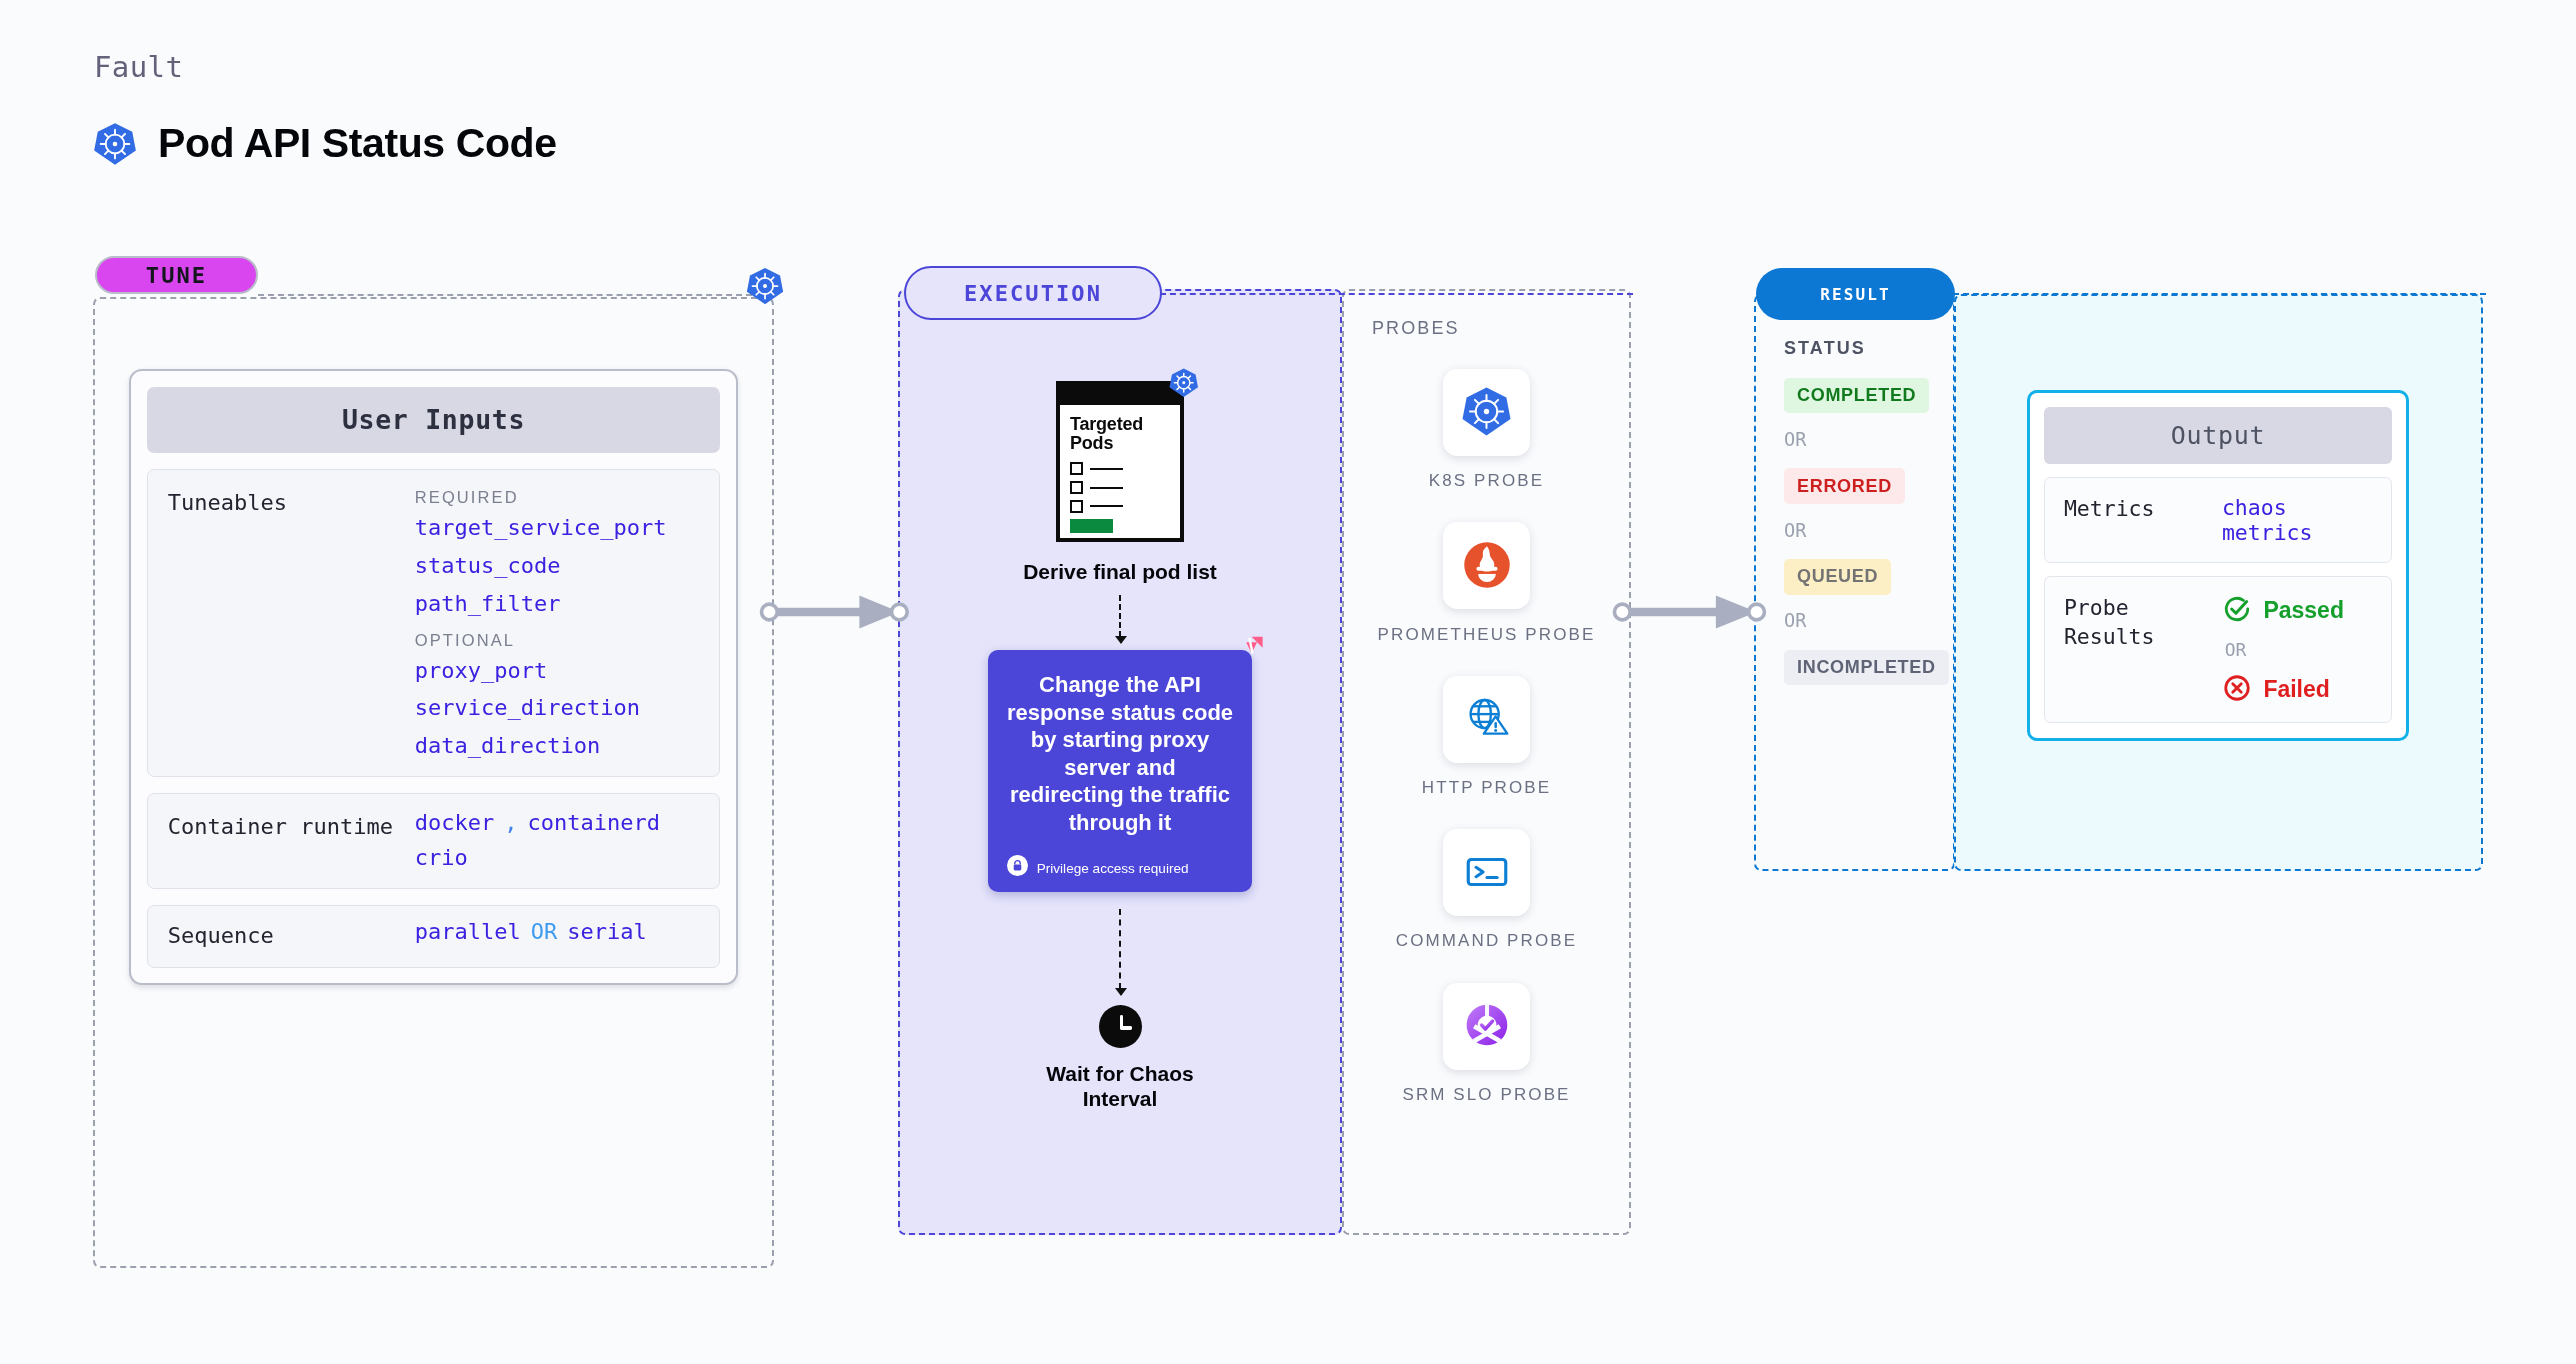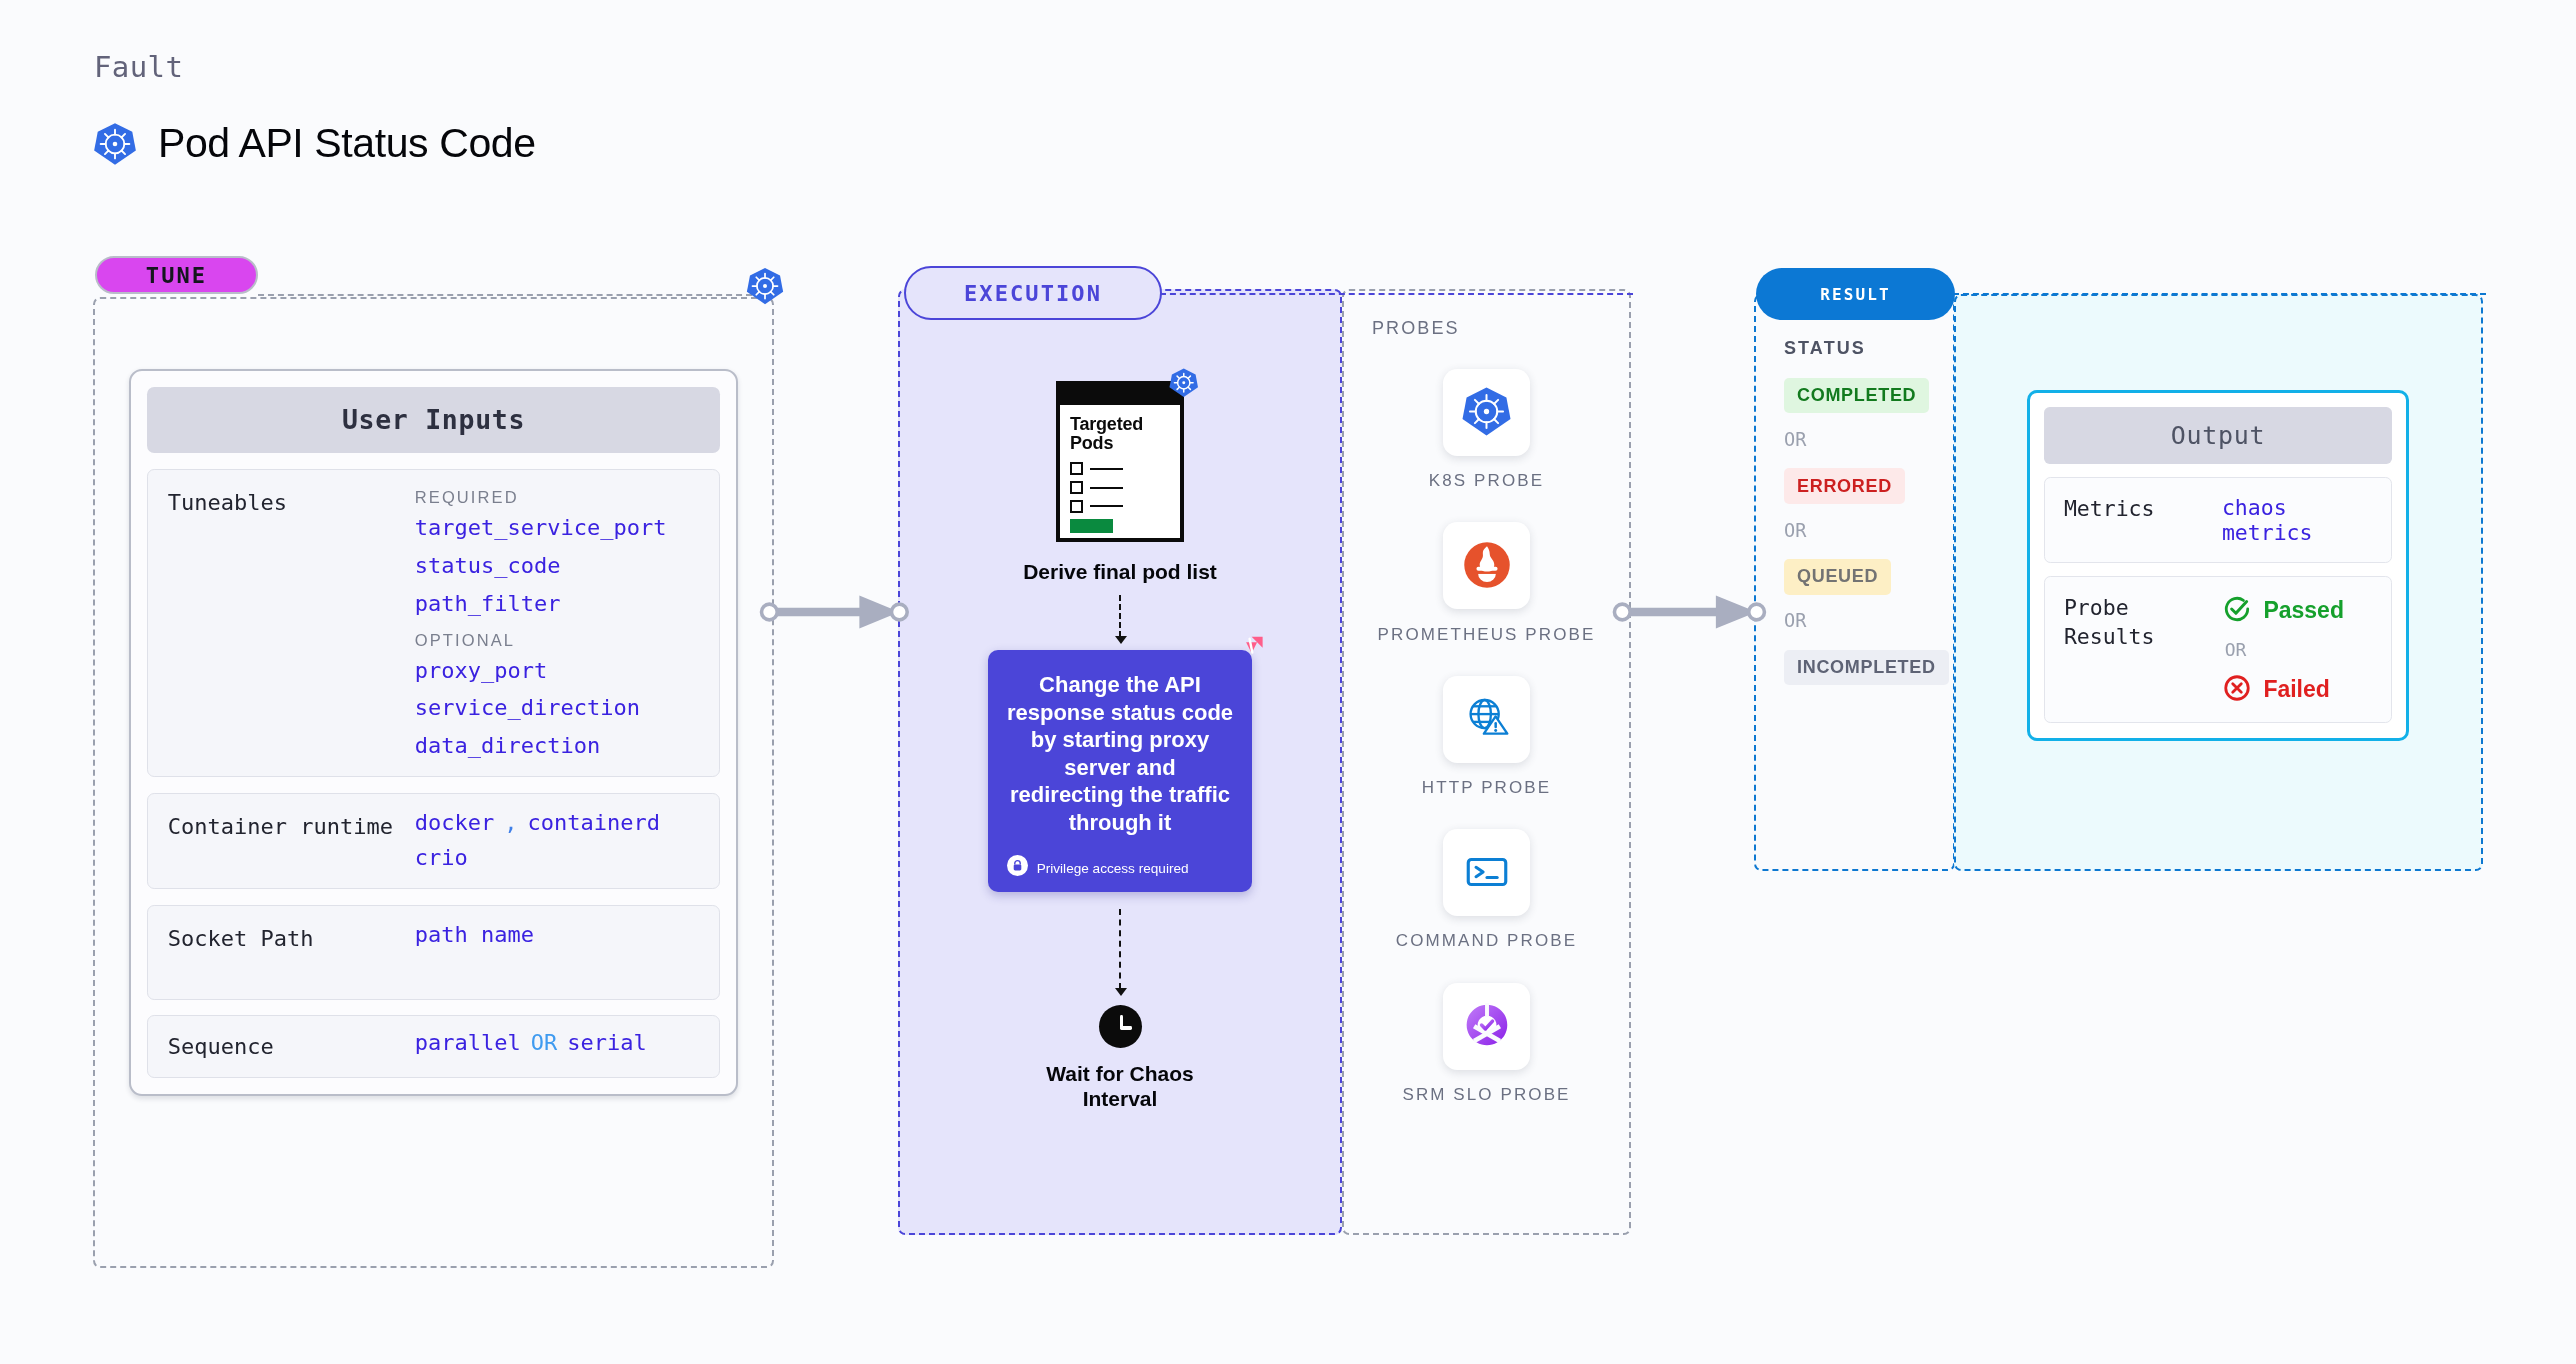--- a/index.html
+++ b/index.html
@@ -15,21 +15,21 @@
   .hdr-fault {
     position: absolute; left: 94px; top: 50px;
     font-family: "DejaVu Sans Mono", monospace;
     font-size: 29px; color: #62637a; letter-spacing: 0.4px;
   }
   .hdr-row {
     position: absolute; left: 92px; top: 120px;
     display: flex; align-items: center; gap: 20px;
   }
   .hdr-title {
-    font-size: 41px; font-weight: normal; color: #05060a;
+    font-size: 41px; font-weight: bold; color: #05060a;
     letter-spacing: -0.4px;
   }
 
   
   .region { position: absolute; }
   .region.tune   { left: 93px;  top: 297px;  width: 681px;  height: 971px;
                    border: 2.9px dashed #9aa0ae; border-radius: 7.2px; background: transparent; }
   .region.exec   { left: 898px; top: 289px;  width: 444px;  height: 946px;
                    border: 2.9px dashed #4b45d8; border-radius: 7.2px; background: #e5e4fb; }
   .region.probes { left: 1342px; top: 289px;  width: 289px;  height: 946px;
@@ -332,26 +332,20 @@
       <div class="ui-val">
         <div class="ui-mono ui-inline" style="margin-bottom:13px;">
           <span>docker</span>
           <span class="sep">,</span>
           <span>containerd</span>
         </div>
         <div class="ui-mono">crio</div>
       </div>
     </div>
 
-    <div class="ui-sec" style="min-height:95px;">
-      <div class="ui-label">Socket Path</div>
-      <div class="ui-val">
-        <div class="ui-mono">path name</div>
-      </div>
-    </div>
 
     <div class="ui-sec" style="padding:15.8px 20px;">
       <div class="ui-label">Sequence</div>
       <div class="ui-val">
         <div class="ui-mono ui-inline" style="margin-bottom:0;">
           <span>parallel</span>
           <span class="or">OR</span>
           <span>serial</span>
         </div>
       </div>

